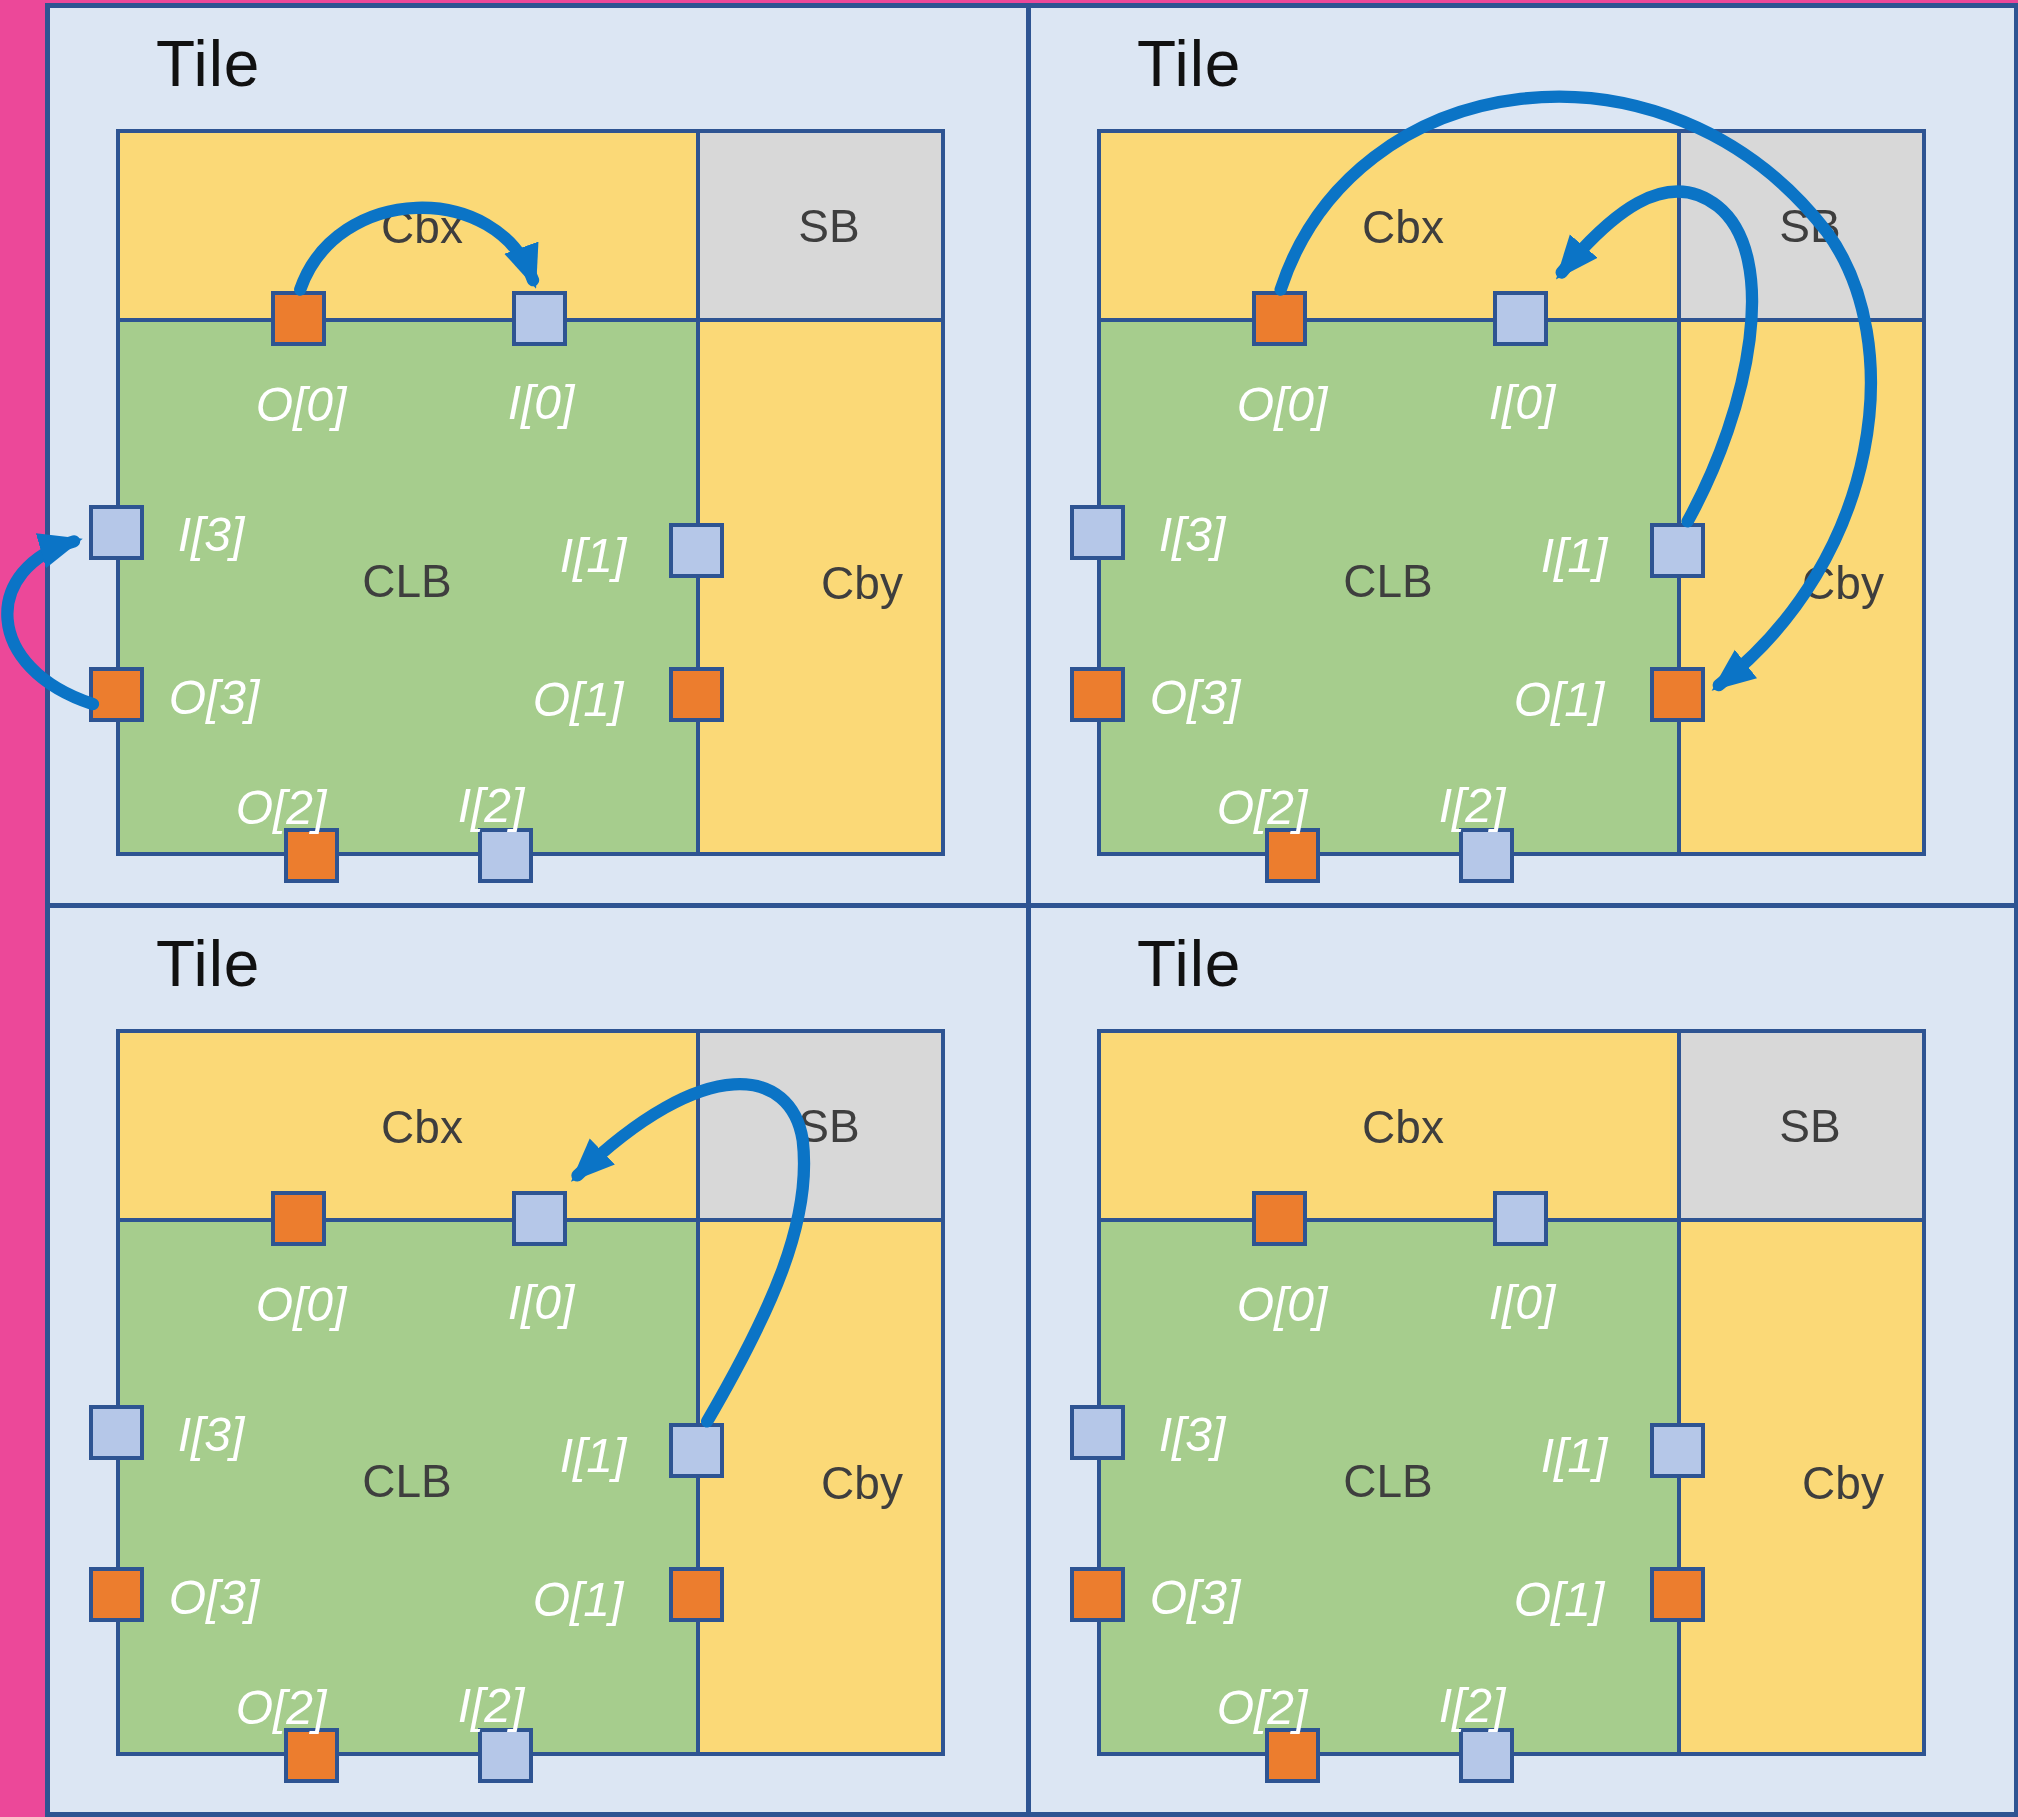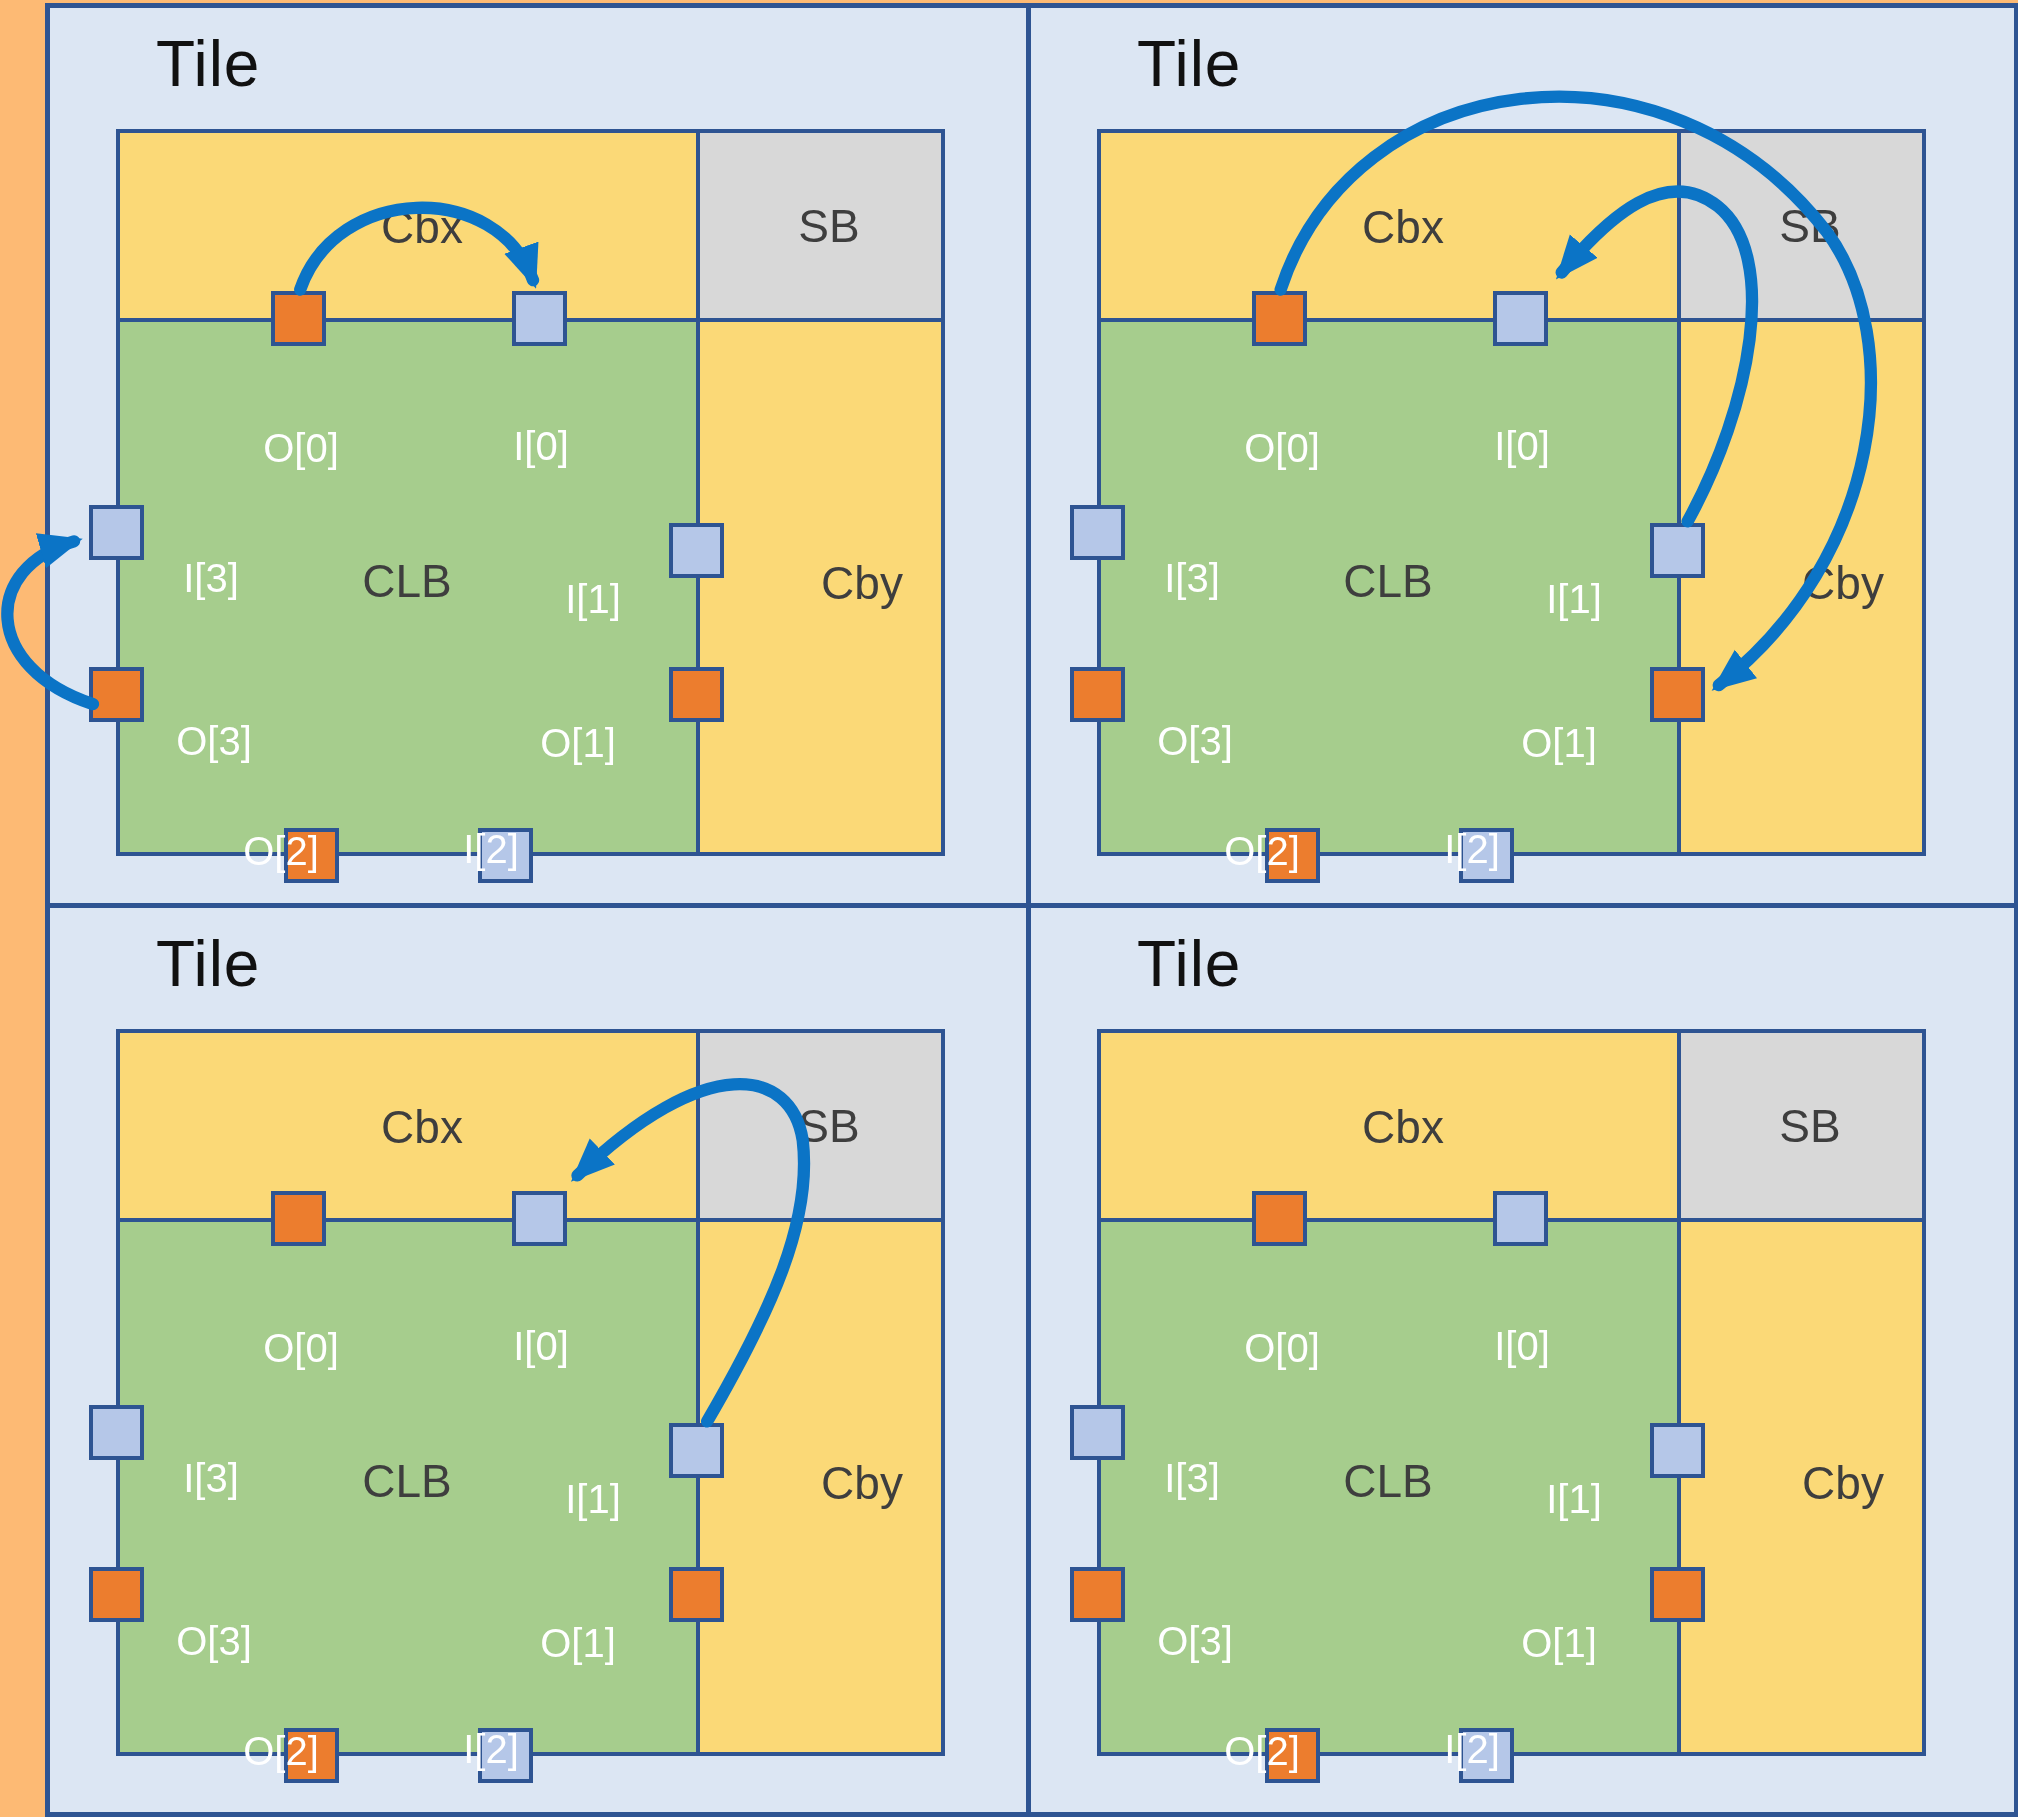--- a/index.html
+++ b/index.html
@@ -1,16 +1,16 @@
 <!DOCTYPE html>
 <html style="font-size:15px"><head>
 <meta charset="utf-8">
 <style>
   html,body{margin:0;padding:0;background:#000;}
-  #canvas{position:relative;width:2019px;height:1817px;background:#fdba74;overflow:hidden;
+  #canvas{position:relative;width:2019px;height:1817px;background:#ec4899;overflow:hidden;
           font-family:"Liberation Sans",sans-serif;}
   .tile{position:absolute;background:#dce6f3;border:5.7px solid #2e5492;box-sizing:border-box;}
   .tile-tl{left:45px;top:2.8px;width:986px;height:906px;}
   .tile-tr{left:1026px;top:2.8px;width:993px;height:906px;}
   .tile-bl{left:45px;top:903px;width:986px;height:914px;}
   .tile-br{left:1026px;top:903px;width:993px;height:914px;}
   .tile-title{position:absolute;left:106px;top:19px;font-size:64px;color:#111;letter-spacing:0.9px;}
   .structure{position:absolute;left:66px;top:121px;width:829px;height:727px;}
   .region{position:absolute;border:4.7px solid #2e5492;box-sizing:border-box;}
   .region-cbx{left:0;top:0;width:585px;height:194px;background:#fbd977;}
@@ -26,22 +26,22 @@
   .pin-out{background:#ec7d2e;}
   .pin-in{background:#b5c7e8;}
   .pin-o0{left:155px;top:162px;}
   .pin-i0{left:396px;top:162px;}
   .pin-i3{left:-27.4px;top:376px;}
   .pin-o3{left:-27.4px;top:538px;}
   .pin-i1{left:553px;top:394px;}
   .pin-o1{left:553px;top:538px;}
   .pin-o2{left:168px;top:699px;}
   .pin-i2{left:362px;top:699px;}
-  .plabel{position:absolute;transform:translate(-50%,-50%);font-size:40px;
-          color:#fff;white-space:nowrap;margin-top:44px;}
+  .plabel{position:absolute;transform:translate(-50%,-50%);font-size:48px;font-style:italic;
+          color:#fff;white-space:nowrap;}
   .pl-o0{left:185px;top:275px;}
   .pl-i0{left:425px;top:273px;}
   .pl-i3{left:95px;top:405px;}
   .pl-o3{left:98px;top:568px;}
   .pl-i1{left:477px;top:426px;}
   .pl-o1{left:462px;top:570px;}
   .pl-o2{left:165px;top:678px;}
   .pl-i2{left:375px;top:676px;text-align:right;}
   #arrow-overlay{position:absolute;left:0;top:0;width:2019px;height:1817px;pointer-events:none;}
   .arrow-path{fill:none;stroke:#0b74c6;stroke-width:13px;stroke-linecap:round;}

